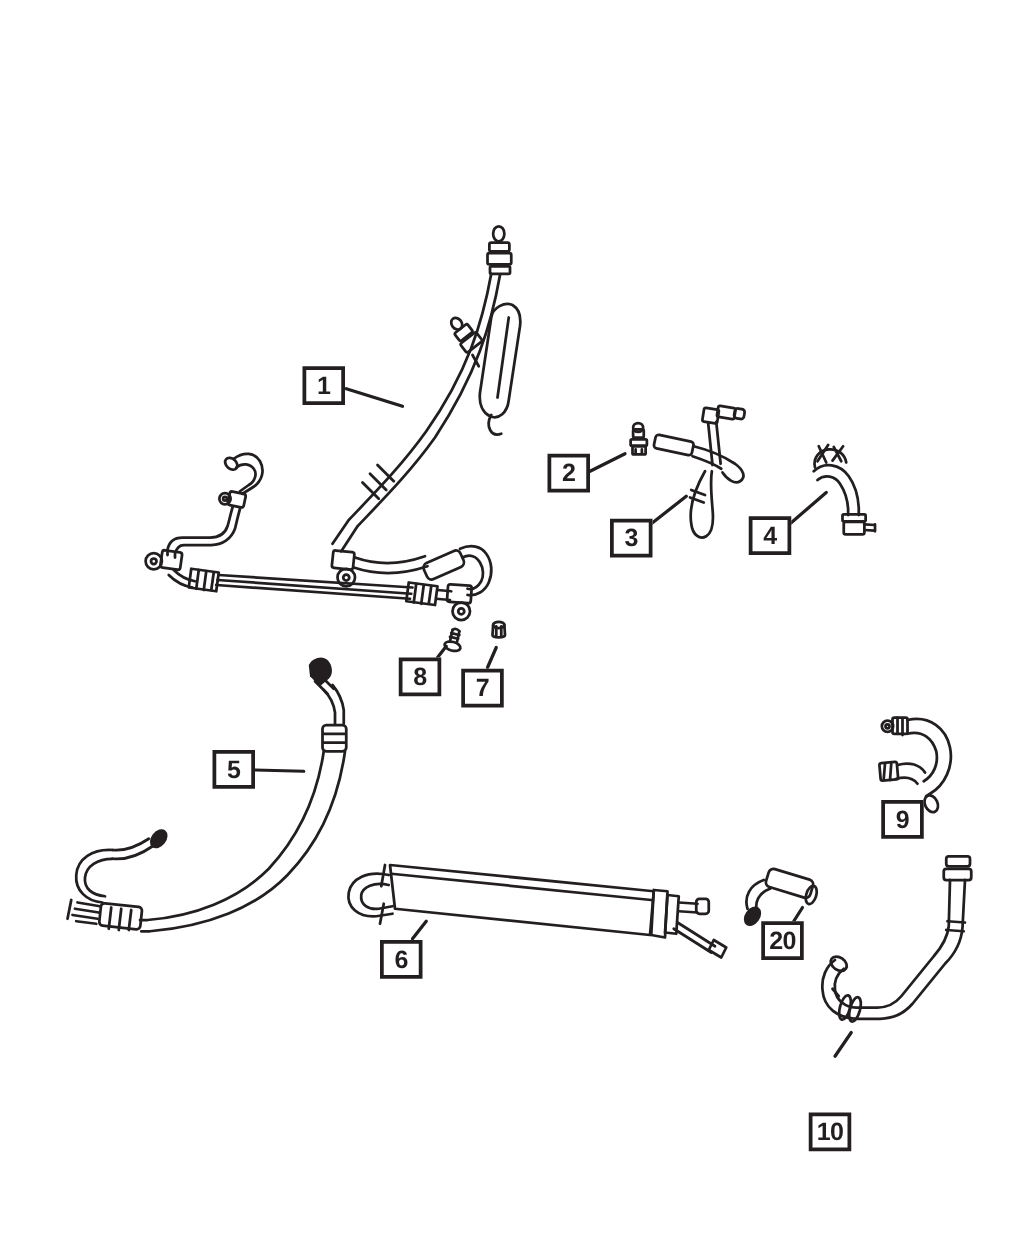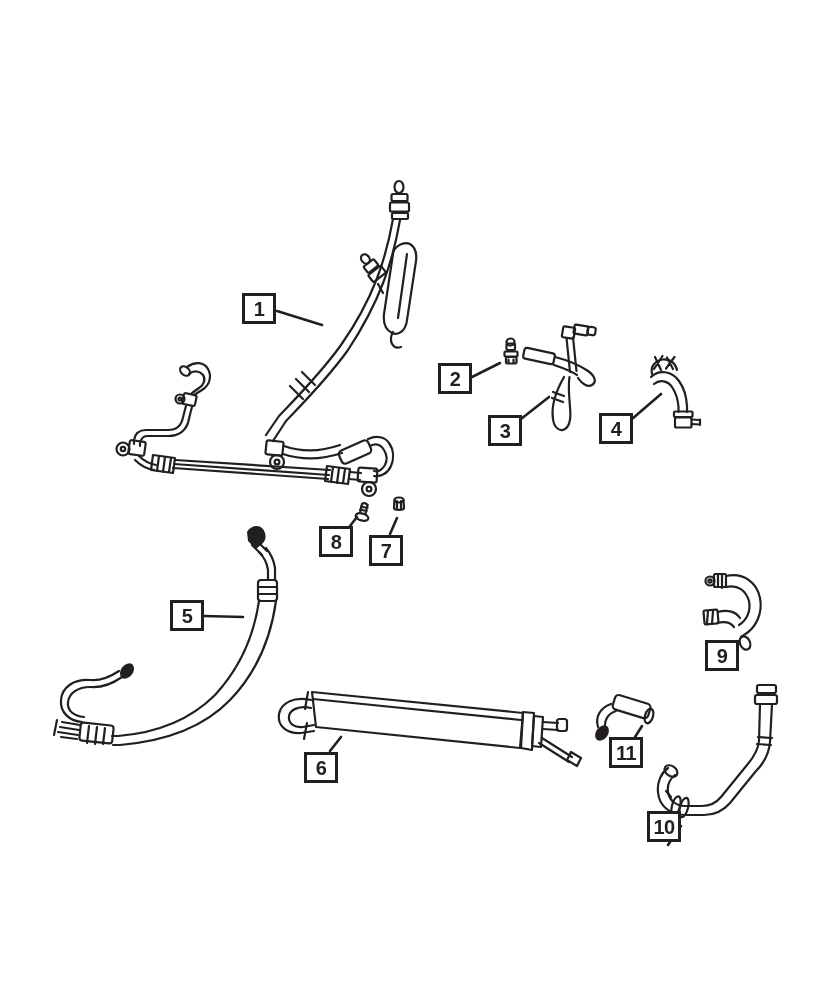--- a/index.html
+++ b/index.html
@@ -263,20 +263,20 @@
   </div>
   <div class="callout" style="left:369px;top:535px">
     <span>7</span>
   </div>
   <div class="callout" style="left:319px;top:526px">
     <span>8</span>
   </div>
   <div class="callout" style="left:705px;top:640px">
     <span>9</span>
   </div>
-  <div class="callout" style="left:647px;top:811px">
+  <div class="callout" style="left:647px;top:890px">
     <span>10</span>
   </div>
   <div class="callout" style="left:609px;top:737px">
-    <span>11</span>
+    <span>20</span>
   </div>
 
 </div>
 
 </body></html>

